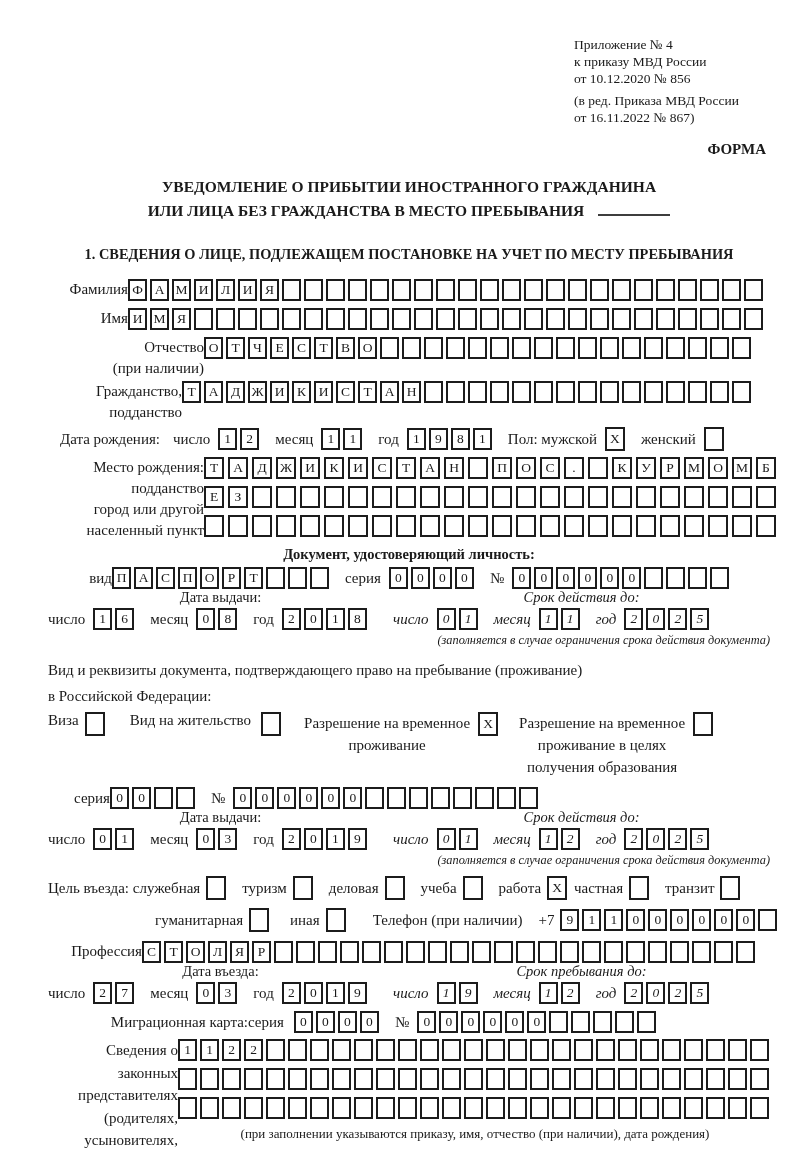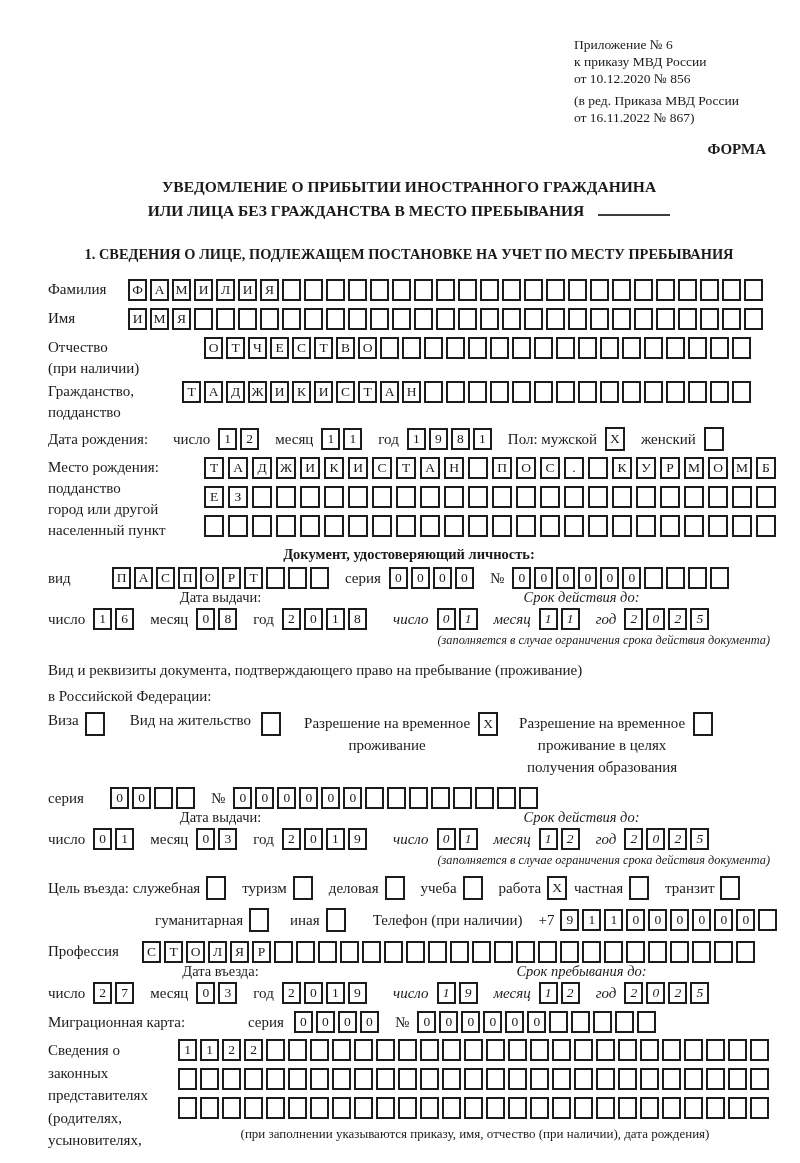--- a/index.html
+++ b/index.html
@@ -16,21 +16,21 @@
   .sect{margin-top:23px;text-align:center;font-weight:bold;font-size:14.4px;}
   
   .cells{display:inline-flex;flex:none;}
   .cell{box-sizing:border-box;flex:none;width:19px;height:22px;border:2px solid #1c1c1c;margin-right:3px;
         display:inline-flex;align-items:center;justify-content:center;font-size:13.5px;background:#fff;}
   .wide .cell{width:20px;margin-right:4px;}
   .chk .cell{width:20px;height:24px;}
   
   .frow{display:flex;align-items:flex-start;margin-top:7px;font-size:15px;}
   .vcent{align-items:center;}
-  .flabel{flex:none;line-height:21px;}
+  .flabel{flex:none;line-height:21px;text-align:right;}
   .cellcol .cells{margin-bottom:7px;display:flex;}
   .dlbl{flex:none;margin:0 8px 0 13px;}
   .doc-head{ text-align:center;font-weight:bold;font-size:14.5px;margin-top:10px;}
   
   .datepair{display:flex;}
   .dp-left{width:345px;flex:none;}
   .dp-right{flex:1;font-style:italic;}
   .dp-head{text-align:center;font-size:14.5px;}
   .dp-row{display:flex;align-items:center;font-size:15px;margin-top:2px;}
   .dp-row .dlbl:first-child{margin-left:0;}
@@ -42,21 +42,21 @@
   .legal{margin-top:6px;}
   .legal .flabel{width:130px;line-height:22.5px;}
   .bottom-note{font-size:13px;margin-top:6px;text-align:center;}
 </style>
 </head>
 <body>
 
 <div class="page">
 
   <div class="hdr">
-    <div>Приложение № 6</div>
+    <div>Приложение № 4</div>
     <div>к приказу МВД России</div>
     <div>от 10.12.2020 № 856</div>
     <div class="gap"></div>
     <div>(в ред. Приказа МВД России</div>
     <div>от 16.11.2022 № 867)</div>
   </div>
   <div class="forma">ФОРМА</div>
 
   <div class="title">
     <div>УВЕДОМЛЕНИЕ О ПРИБЫТИИ ИНОСТРАННОГО ГРАЖДАНИНА</div>

